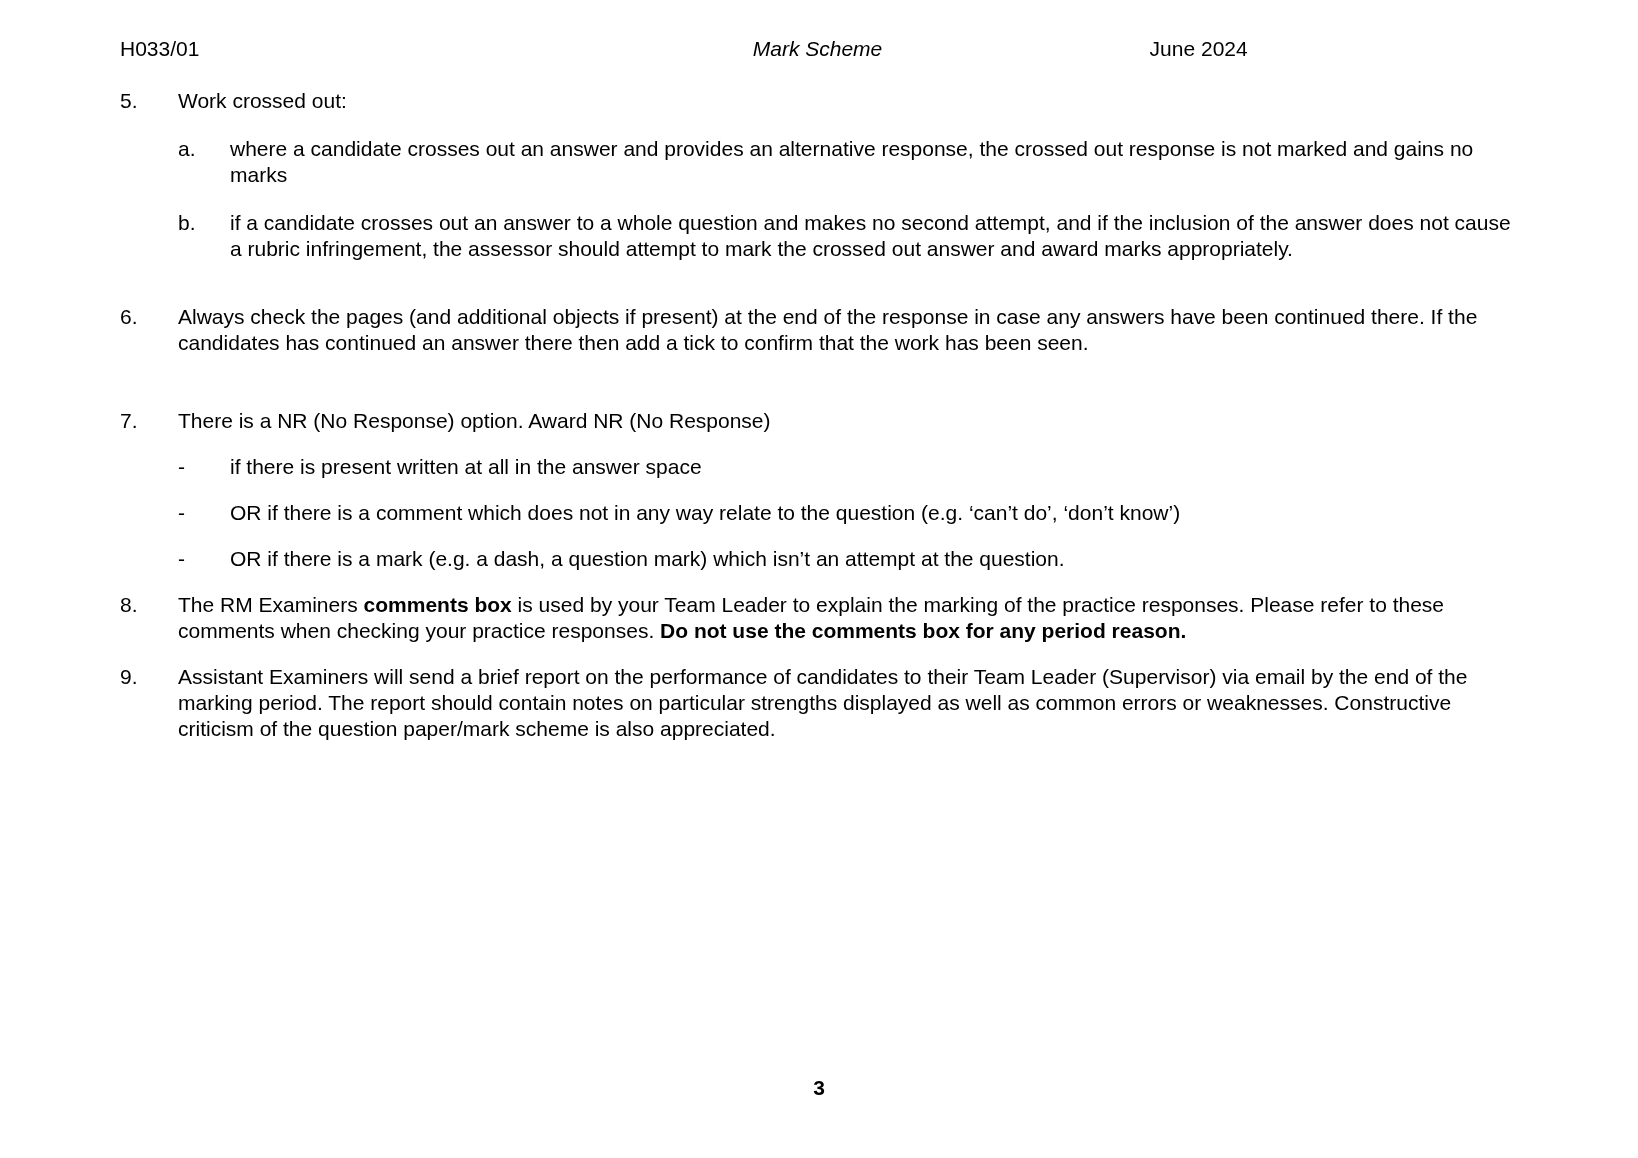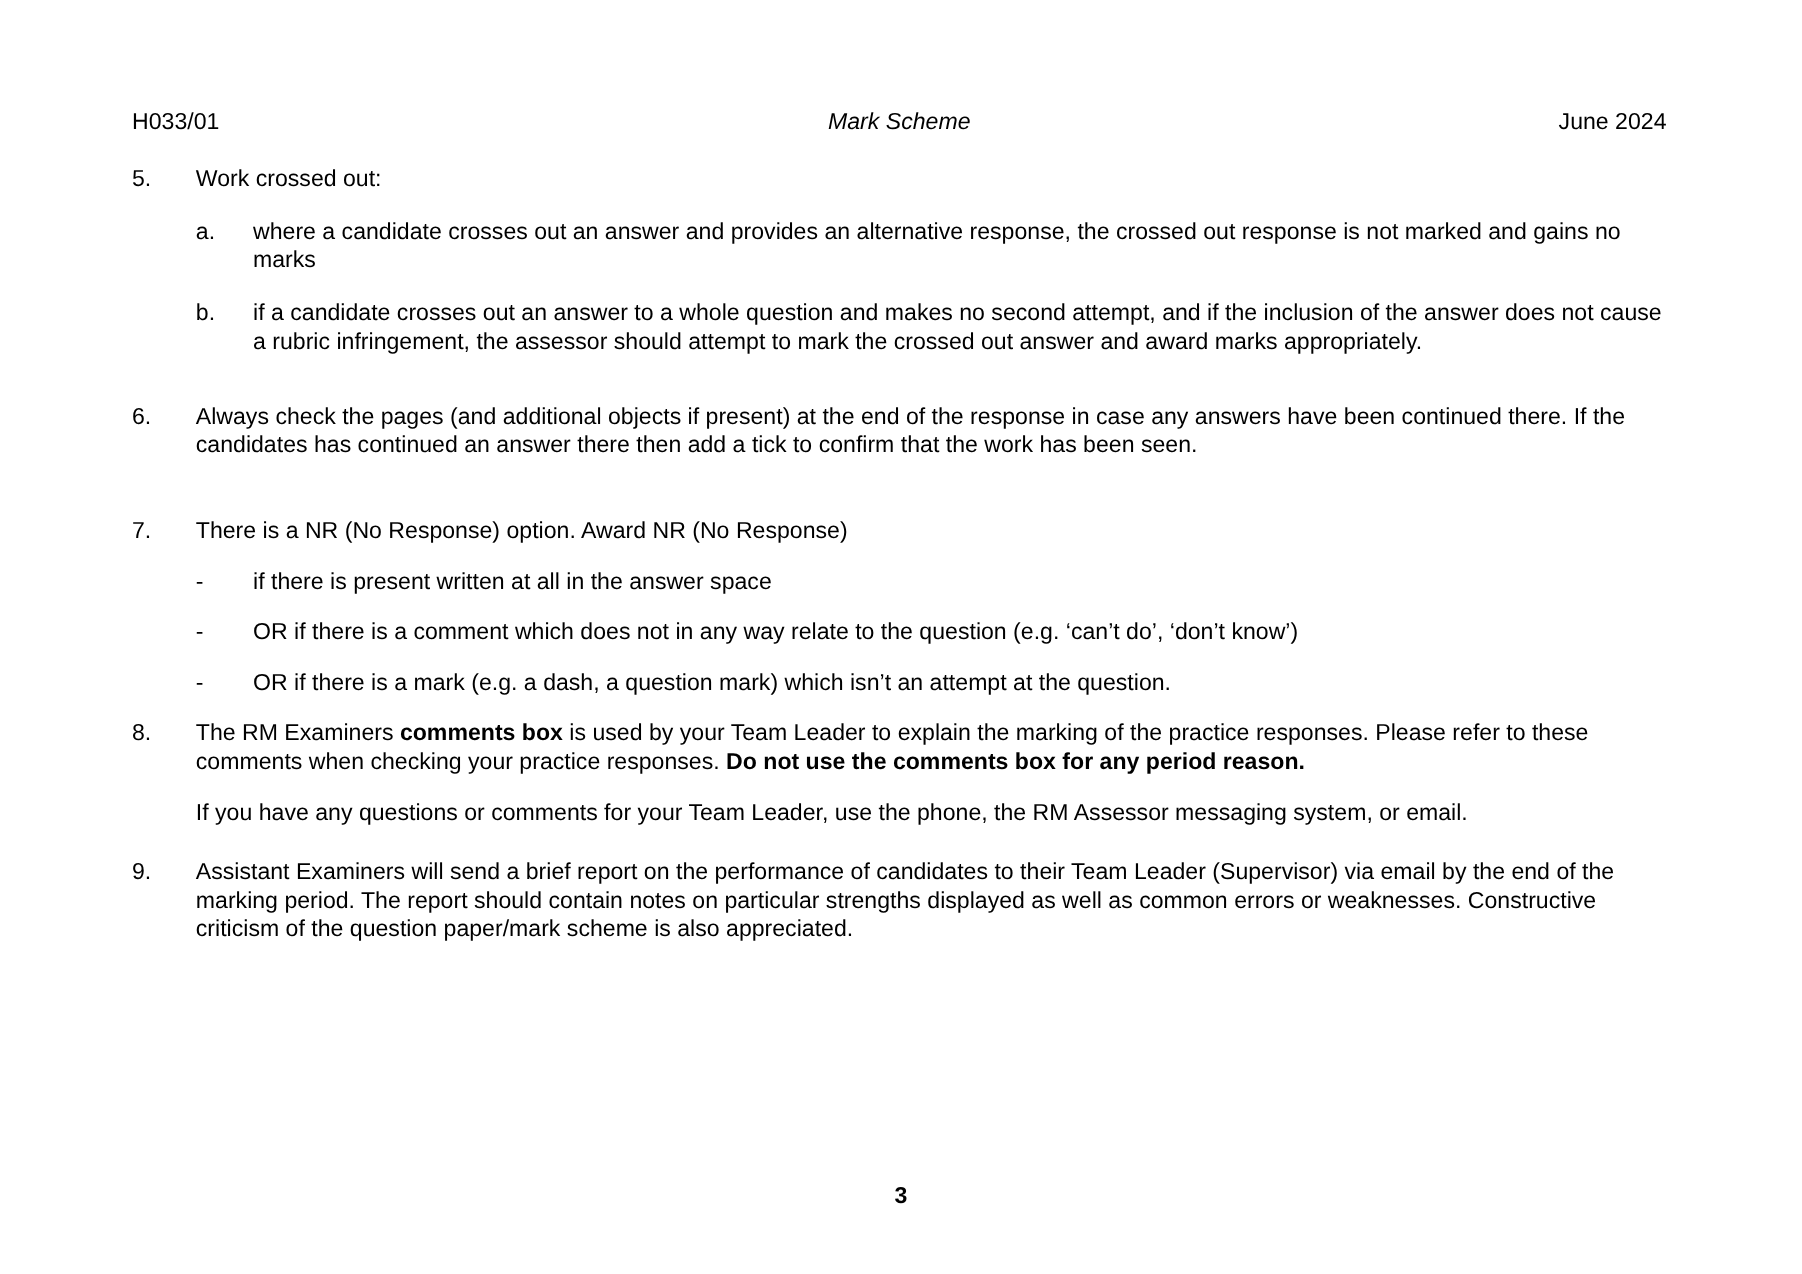--- a/index.html
+++ b/index.html
@@ -7,31 +7,31 @@
   .page {
     position: relative;
     width: 1638px;
     height: 1158px;
     background: #ffffff;
     color: #000000;
     font-family: "Liberation Sans", sans-serif;
     font-size: 21px;
     line-height: 26px;
     box-sizing: border-box;
-    padding: 98px 123px 0 120px;
+    padding: 36px 123px 0 120px;
     overflow: hidden;
   }
   .doc-header {
     display: grid;
     grid-template-columns: 1fr auto 1fr;
     margin-bottom: 26px;
   }
   .doc-header .hl { text-align: left; }
   .doc-header .hc { text-align: center; font-style: italic; }
-  .doc-header .hr { text-align: right; }
+  .doc-header .hr { text-align: center; }
 
   .item {
     display: grid;
     grid-template-columns: 58px 1fr;
     align-items: start;
   }
   .subitem {
     display: grid;
     grid-template-columns: 52px 1fr;
     align-items: start;
@@ -110,24 +110,20 @@
         <div class="txt">OR if there is a mark (e.g. a dash, a question mark) which isn’t an attempt at the question.</div>
       </div>
     </div>
   </div>
 
   <div class="item mb20">
     <span class="num">8.</span>
     <div class="txt"><span>The RM Examiners </span><span class="bold">comments box</span><span> is used by your Team Leader to explain the marking of the practice responses. Please refer to these comments when checking your practice responses. </span><span class="bold">Do not use the comments box for any period reason.</span></div>
   </div>
 
-  <div class="item mb28">
-    <span class="num"></span>
-    <div class="txt">If you have any questions or comments for your Team Leader, use the phone, the RM Assessor messaging system, or email.</div>
-  </div>
 
   <div class="item">
     <span class="num">9.</span>
     <div class="txt">Assistant Examiners will send a brief report on the performance of candidates to their Team Leader (Supervisor) via email by the end of the marking period. The report should contain notes on particular strengths displayed as well as common errors or weaknesses. Constructive criticism of the question paper/mark scheme is also appreciated.</div>
   </div>
 
   <div class="page-number">3</div>
 
 </div>
 

